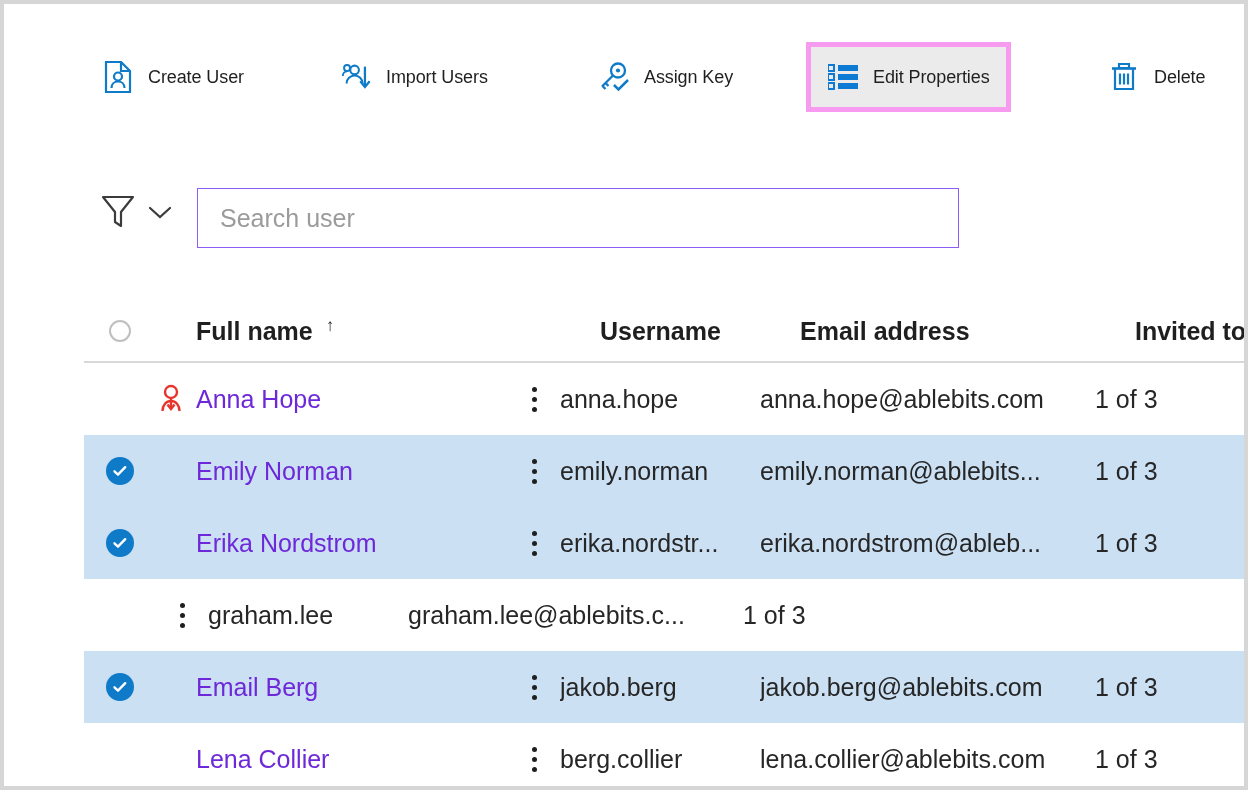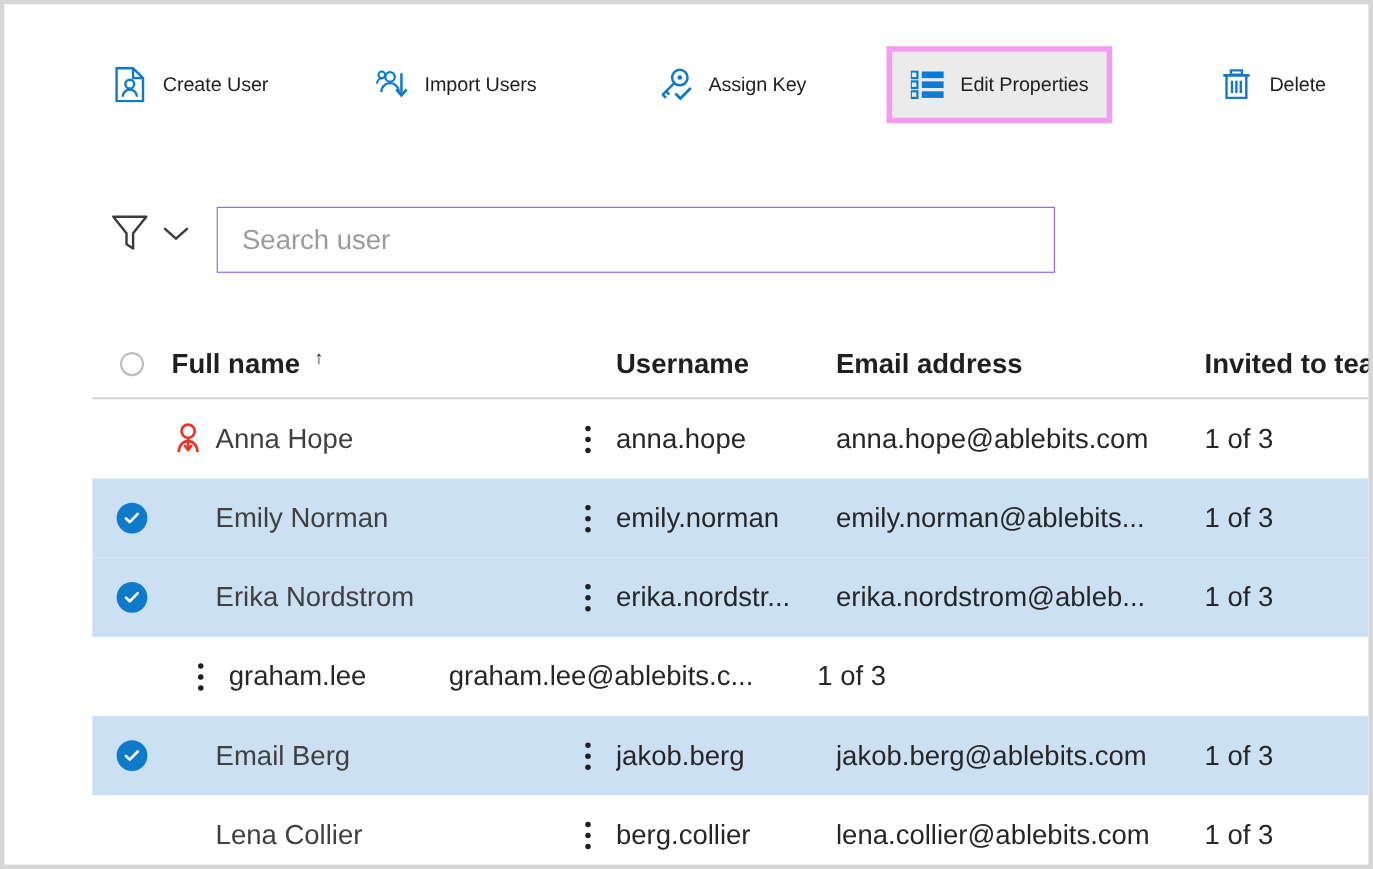--- a/index.html
+++ b/index.html
@@ -101,30 +101,31 @@
   .c-dots     { width: 52px;  flex: none; display: flex; align-items: center; justify-content: center; }
   .c-user     { width: 200px; flex: none; overflow: hidden; }
   .c-email    { width: 335px; flex: none; overflow: hidden; }
   .c-teams    { width: 180px; flex: none; overflow: hidden; }
 
   .hdr-text {
     font-size: 25px;
     font-weight: bold;
     color: #1f1f1f;
     white-space: nowrap;
+    margin-left: 40px;
   }
   .cell-text {
     font-size: 25px;
     color: #262626;
     white-space: nowrap;
     overflow: hidden;
   }
   .name-text {
     font-size: 25px;
-    color: #404040;
+    color: #6d28d9;
     white-space: nowrap;
   }
   .sort-arrow {
     font-size: 17px;
     color: #1f1f1f;
     margin-left: 3px;
     position: relative;
     top: -5px;
   }
   .hdr-radio {

